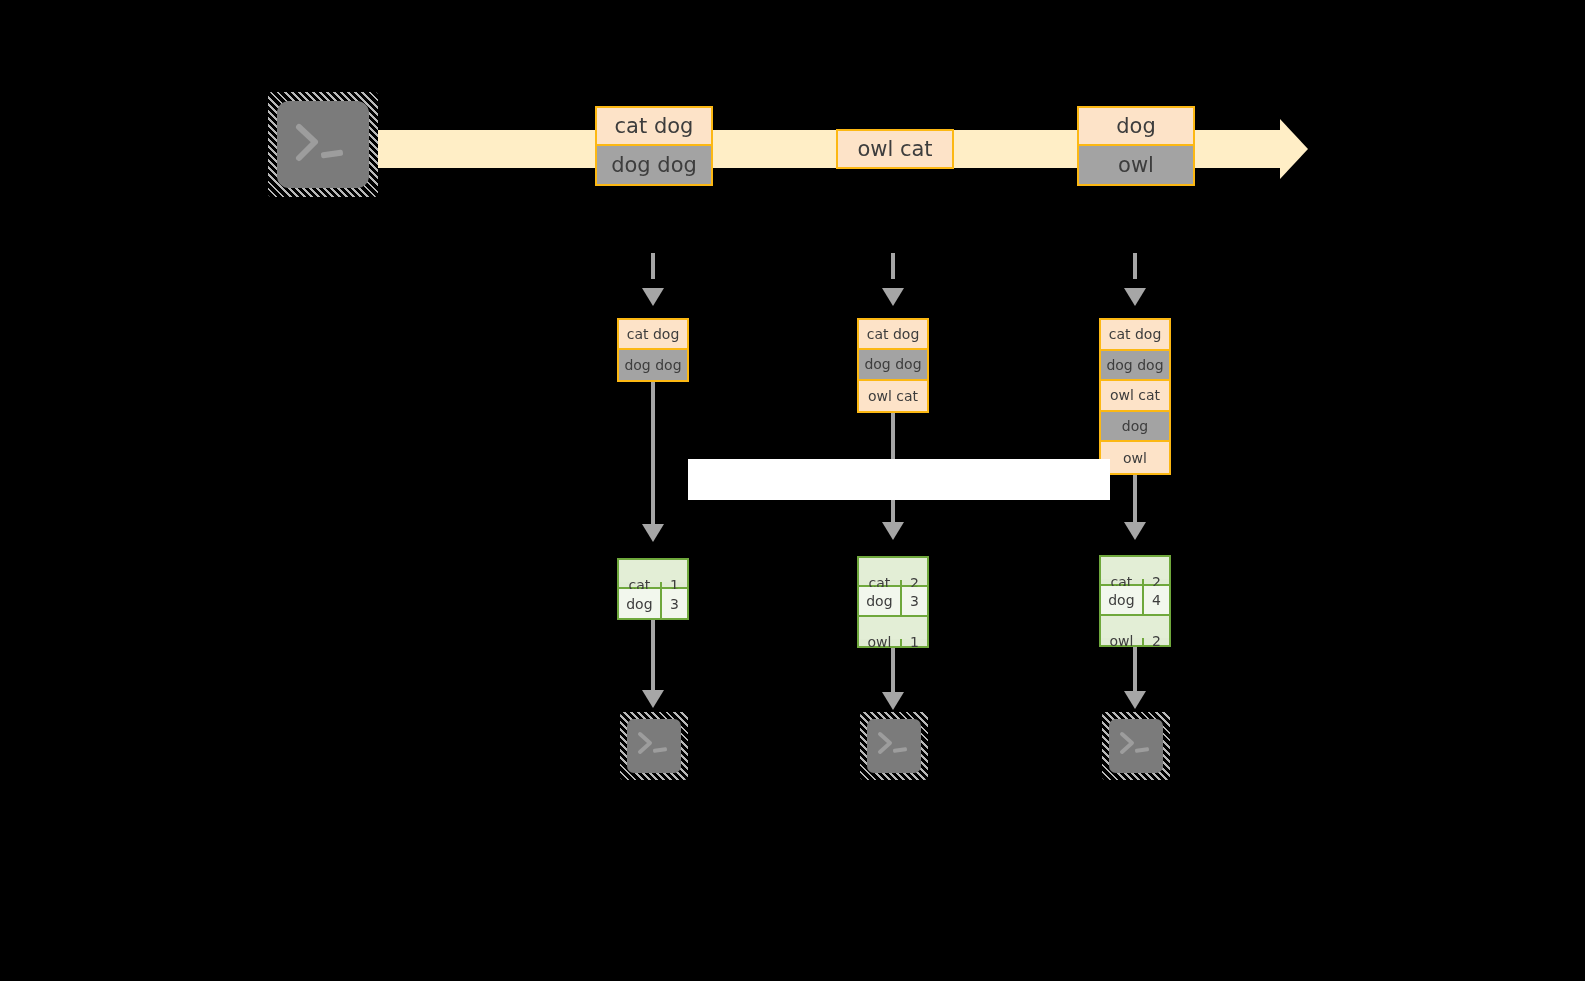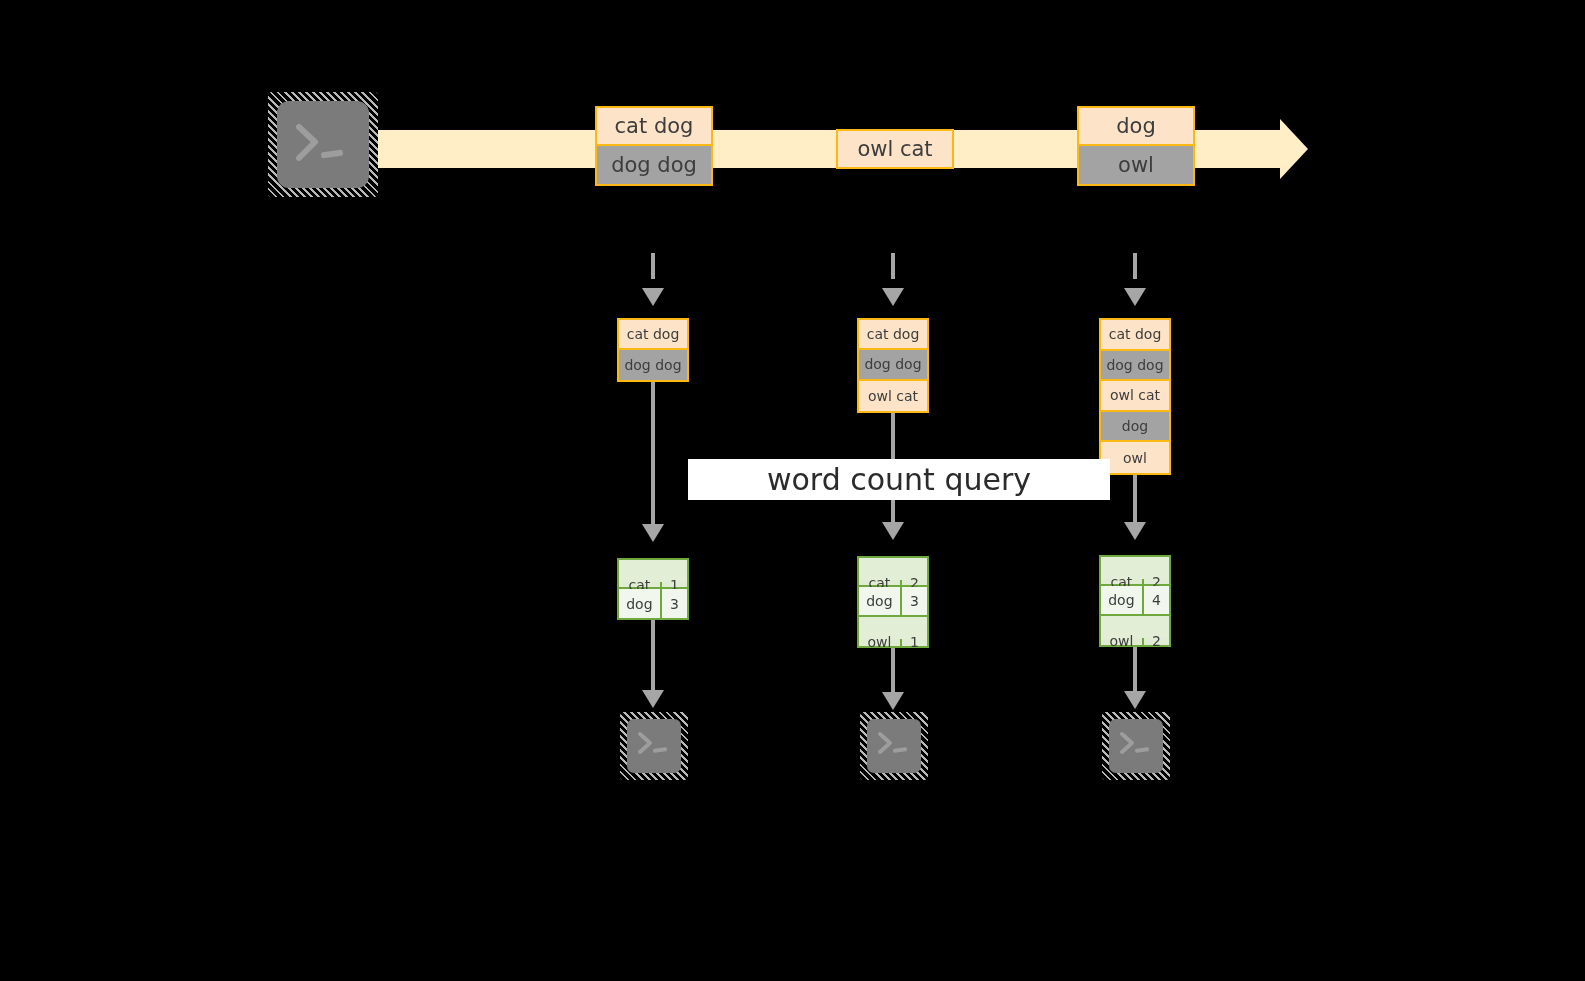--- a/index.html
+++ b/index.html
@@ -223,15 +223,14 @@
   <div class="console" style="left:1102px;top:712px;width:68px;height:68px;">
     <div class="hatch"></div>
     <div class="body" style="inset:7px;border-radius:7px;"></div>
     <svg class="glyphs" viewBox="0 0 54 54" width="54" height="54" style="inset:7px;">
       <path d="M13 15 L23 24 L13 33" fill="none" stroke="#9d9d9d" stroke-width="4" stroke-linecap="round" stroke-linejoin="round"></path>
       <rect x="26" y="29" width="14" height="4" rx="1.5" fill="#9d9d9d" transform="rotate(-8 33 31)"></rect>
     </svg>
   </div>
 
   <div class="band" style="left:688px;top:459px;width:422px;height:41px;"></div>
-  <div class="band-text" style="left:688px;top:459px;width:422px;height:41px;font-size:30px;">word count query</div>
 
 </div>
 
 </body></html>

